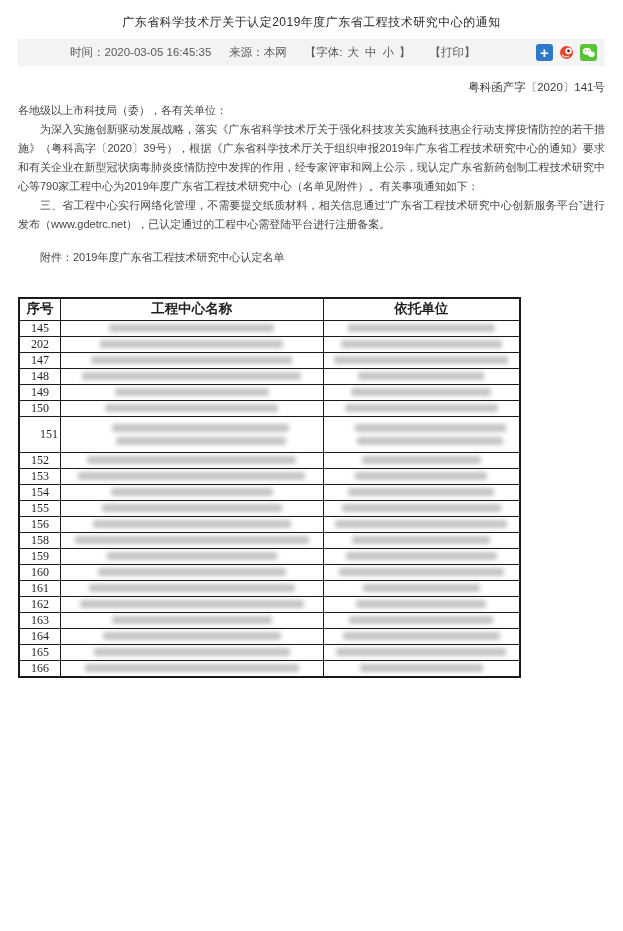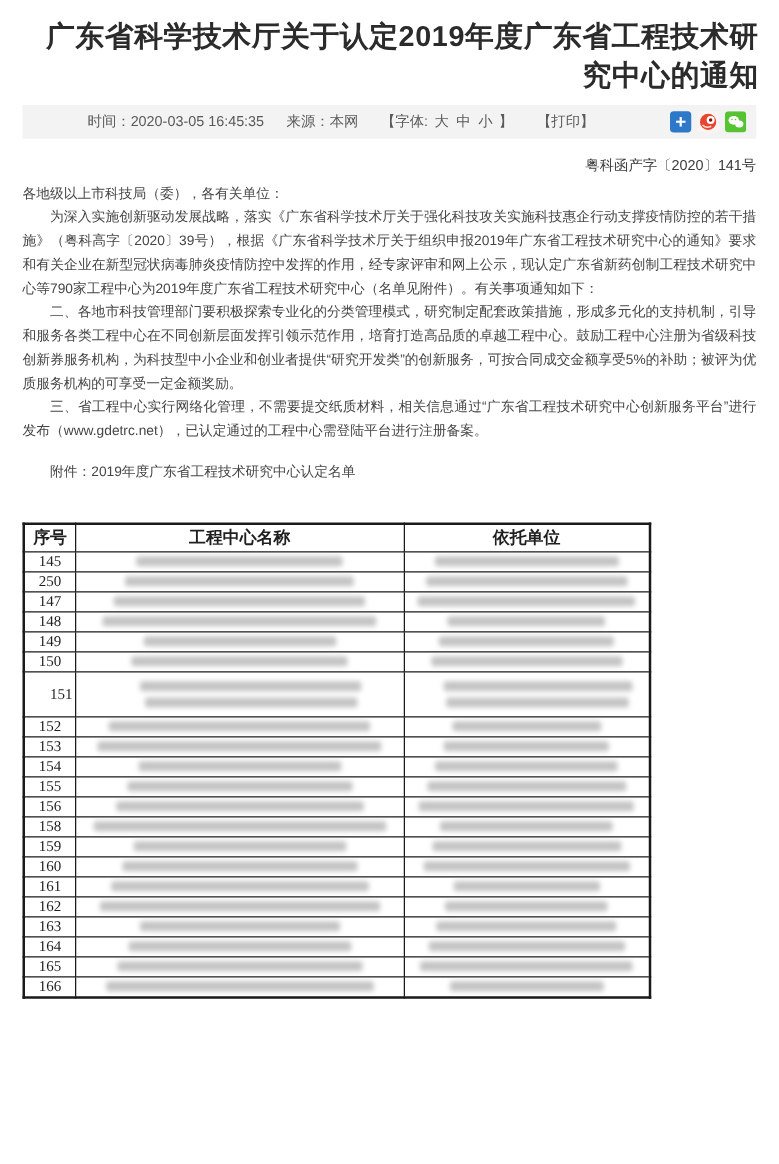--- a/index.html
+++ b/index.html
@@ -9,23 +9,23 @@
     width: 623px;
     height: 931px;
     overflow: hidden;
     background: #ffffff;
     font-family: "Liberation Sans", "DejaVu Sans", sans-serif;
     color: #404040;
   }
   
   .page-title {
     margin: 14px 16px 8px 16px;
-    text-align: right;
-    font-size: 23px;
-    font-weight: bold;
+    text-align: center;
+    font-size: 12px;
+    font-weight: normal;
     color: #2b2b2b;
     letter-spacing: 0.5px;
   }
   .toolbar {
     margin: 0 18px;
     height: 27px;
     background: #f3f3f3;
     display: flex;
     align-items: center;
     justify-content: space-between;
@@ -139,21 +139,20 @@
         </svg>
       </span>
     </div>
   </div>
 
   <div class="doc-number">粤科函产字〔2020〕141号</div>
 
   <div class="doc-body">
     <p>各地级以上市科技局（委），各有关单位：</p>
     <p class="indent">为深入实施创新驱动发展战略，落实《广东省科学技术厅关于强化科技攻关实施科技惠企行动支撑疫情防控的若干措施》（粤科高字〔2020〕39号），根据《广东省科学技术厅关于组织申报2019年广东省工程技术研究中心的通知》要求和有关企业在新型冠状病毒肺炎疫情防控中发挥的作用，经专家评审和网上公示，现认定广东省新药创制工程技术研究中心等790家工程中心为2019年度广东省工程技术研究中心（名单见附件）。有关事项通知如下：</p>
-    <p class="indent">二、各地市科技管理部门要积极探索专业化的分类管理模式，研究制定配套政策措施，形成多元化的支持机制，引导和服务各类工程中心在不同创新层面发挥引领示范作用，培育打造高品质的卓越工程中心。鼓励工程中心注册为省级科技创新券服务机构，为科技型中小企业和创业者提供“研究开发类”的创新服务，可按合同成交金额享受5%的补助；被评为优质服务机构的可享受一定金额奖励。</p>
     <p class="indent">三、省工程中心实行网络化管理，不需要提交纸质材料，相关信息通过“广东省工程技术研究中心创新服务平台”进行发布（www.gdetrc.net），已认定通过的工程中心需登陆平台进行注册备案。</p>
     <p class="attachment">附件：2019年度广东省工程技术研究中心认定名单</p>
   </div>
 
   <div class="table-wrap">
     <table class="center-table">
       <thead>
         <tr>
           <th class="col-no">序号</th>
           <th class="col-name">工程中心名称</th>
@@ -164,21 +163,21 @@
           <tr>
     <td class="cell-no">145</td>
     <td class="cell-name">
               <div class="bar" style="width: 64%;"></div>
             </td>
     <td class="cell-unit">
               <div class="bar" style="width: 77%;"></div>
             </td>
   </tr>
           <tr>
-    <td class="cell-no">250</td>
+    <td class="cell-no">202</td>
     <td class="cell-name">
               <div class="bar" style="width: 71%;"></div>
             </td>
     <td class="cell-unit">
               <div class="bar" style="width: 84%;"></div>
             </td>
   </tr>
           <tr>
     <td class="cell-no">147</td>
     <td class="cell-name">

